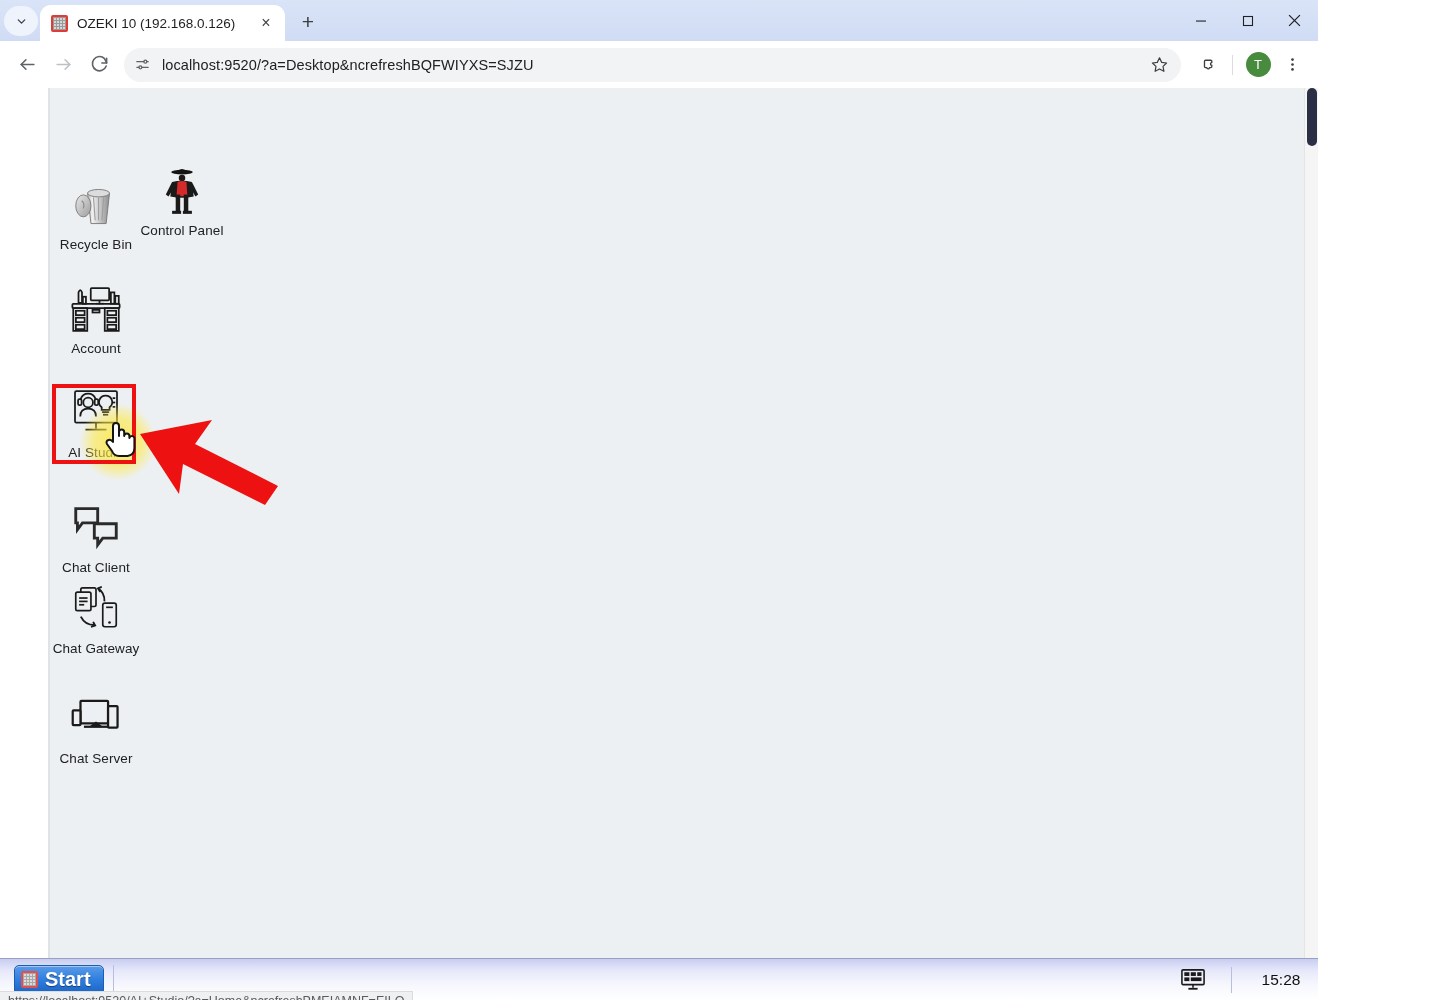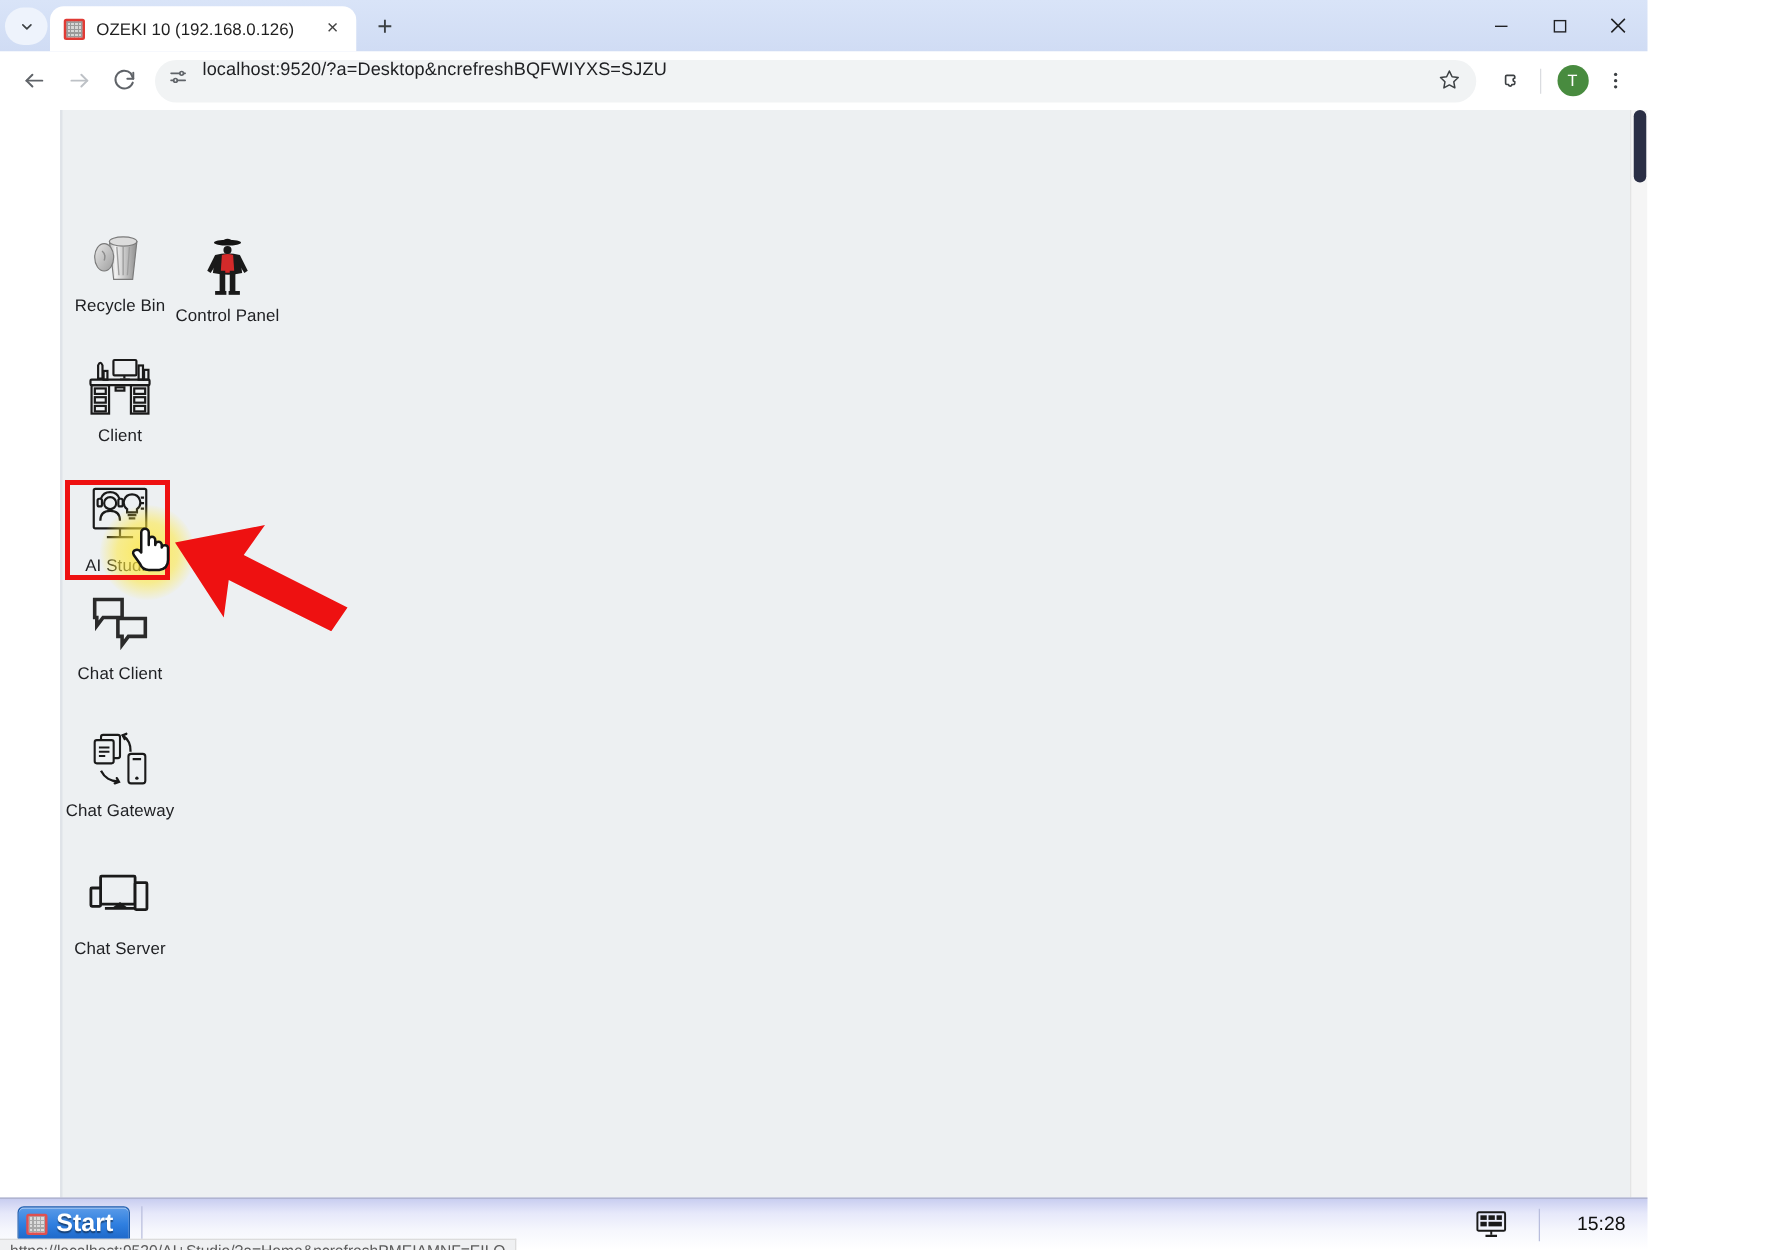--- a/index.html
+++ b/index.html
@@ -75,21 +75,21 @@
   }
   .nav-btn {
     width: 34px; height: 34px; border-radius: 50%;
     display: flex; align-items: center; justify-content: center;
     cursor: pointer; color: #5f6368;
   }
   .nav-btn.disabled { color: #bdc1c6; }
   .omnibox {
     flex: 1; height: 34px; margin: 0 8px 0 6px;
     background: #f1f3f4; border-radius: 18px;
-    display: flex; align-items: flex-start; padding: 0 6px 0 4px;
+    display: flex; align-items: center; padding: 0 6px 0 4px;
   }
   .site-icon {
     width: 28px; height: 28px; border-radius: 50%;
     display: flex; align-items: center; justify-content: center;
     flex: 0 0 28px; cursor: pointer;
   }
   .omni-url {
     flex: 1; font-size: 14.5px; color: #202124;
     margin-left: 6px; white-space: nowrap; overflow: hidden;
     letter-spacing: .1px;
@@ -339,21 +339,21 @@
             <path d="M22 18 L48 18 L44 54 L26 54 Z" fill="url(#gcan)" stroke="#7a7a7a" stroke-width="1.1"></path>
             <ellipse cx="35" cy="18" rx="13" ry="4.4" fill="#dcdcdc" stroke="#7a7a7a" stroke-width="1.1"></ellipse>
             <path d="M29 23 L31 50 M35 23 L35 50 M41 23 L39 50" stroke="#9e9e9e" stroke-width="1.3" fill="none"></path>
             <ellipse cx="17" cy="33" rx="9" ry="13" fill="url(#glid)" stroke="#7a7a7a" stroke-width="1.1"></ellipse>
             <path d="M15 27 q4 3 2 9" stroke="#8c8c8c" stroke-width="1.4" fill="none"></path>
           </svg>
         </div>
         <div class="lbl">Recycle Bin</div>
       </div>
 
-      <div class="dicon" style="left:88px; top:96px;">
+      <div class="dicon" style="left:88px; top:74px;">
         <div class="glyph">
           <svg width="50" height="54" viewBox="0 0 50 60">
             <ellipse cx="25" cy="9" rx="12" ry="2.6" fill="#141414"></ellipse>
             <path d="M19 9 q6 -7 12 0 z" fill="#141414"></path>
             <circle cx="25" cy="15.5" r="3.6" fill="#1a1a1a"></circle>
             <path d="M14 20 q11 -3 22 0 l2 16 q-12 3 -26 0 z" fill="#1a1a1a"></path>
             <path d="M20 20 q5 -2 10 0 l1 15 q-6 1.5 -12 0 z" fill="#d42a2a"></path>
             <path d="M14 20 L7 34 L10 36 L17 25 Z" fill="#1a1a1a"></path>
             <path d="M36 20 L43 34 L40 36 L33 25 Z" fill="#1a1a1a"></path>
             <rect x="18" y="34" width="5" height="20" fill="#1a1a1a"></rect>
@@ -380,21 +380,21 @@
             <rect x="42" y="28" width="16" height="26"></rect>
             <rect x="9" y="31" width="10" height="5"></rect>
             <rect x="9" y="39" width="10" height="5"></rect>
             <rect x="9" y="47" width="10" height="5"></rect>
             <rect x="45" y="31" width="10" height="5"></rect>
             <rect x="45" y="39" width="10" height="5"></rect>
             <rect x="45" y="47" width="10" height="5"></rect>
             <rect x="28" y="30" width="8" height="3"></rect>
           </svg>
         </div>
-        <div class="lbl">Client</div>
+        <div class="lbl">Account</div>
       </div>
 
       <div class="dicon" style="left:2px; top:296px;">
         <div class="glyph">
           <svg width="56" height="52" viewBox="0 0 64 58" fill="none" stroke="#1a1a1a" stroke-width="2">
             <rect x="8" y="4" width="48" height="36" rx="1.5"></rect>
             <line x1="32" y1="40" x2="32" y2="47"></line>
             <line x1="20" y1="48" x2="44" y2="48"></line>
             <circle cx="23" cy="17" r="5.5"></circle>
             <path d="M14 33 q0 -9 9 -9 q9 0 9 9"></path>
@@ -405,21 +405,21 @@
             <line x1="39" y1="28" x2="47" y2="28"></line>
             <line x1="40" y1="31" x2="46" y2="31"></line>
             <line x1="51" y1="12" x2="54" y2="12"></line>
             <line x1="51" y1="17" x2="54" y2="17"></line>
             <line x1="51" y1="22" x2="54" y2="22"></line>
           </svg>
         </div>
         <div class="lbl">AI Studio</div>
       </div>
 
-      <div class="dicon" style="left:2px; top:382px;">
+      <div class="dicon" style="left:2px; top:411px;">
         <div class="glyph">
           <svg width="54" height="50" viewBox="0 0 64 58" fill="none" stroke="#2a2a2a" stroke-width="3.4">
             <path d="M8 6 L34 6 L34 23 L16 23 L10 31 L10 23 L8 23 Z"></path>
             <path d="M30 24 L56 24 L56 41 L40 41 L34 49 L34 41 L30 41 Z" fill="#edf0f2"></path>
           </svg>
         </div>
         <div class="lbl">Chat Client</div>
       </div>
 
       <div class="dicon" style="left:2px; top:492px;">

